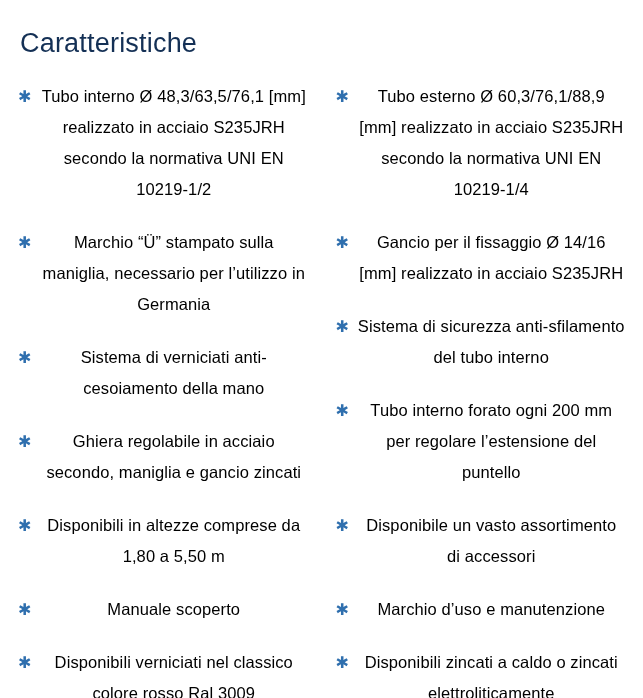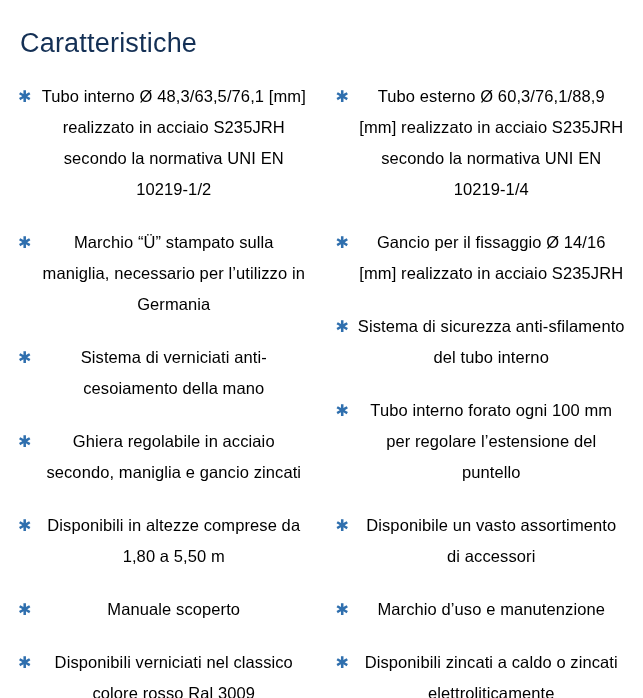--- a/index.html
+++ b/index.html
@@ -126,21 +126,21 @@
         <span class="feature-text">Gancio per il fissaggio Ø 14/16 [mm] realizzato in acciaio S235JRH</span>
       </div>
 
       <div class="feature-item">
         <span class="bullet">✱</span>
         <span class="feature-text">Sistema di sicurezza anti-sfilamento del tubo interno</span>
       </div>
 
       <div class="feature-item">
         <span class="bullet">✱</span>
-        <span class="feature-text">Tubo interno forato ogni 100 mm per regolare l’estensione del puntello</span>
+        <span class="feature-text">Tubo interno forato ogni 200 mm per regolare l’estensione del puntello</span>
       </div>
 
       <div class="feature-item">
         <span class="bullet">✱</span>
         <span class="feature-text">Disponibile un vasto assortimento di accessori</span>
       </div>
 
       <div class="feature-item">
         <span class="bullet">✱</span>
         <span class="feature-text">Marchio d’uso e manutenzione</span>

